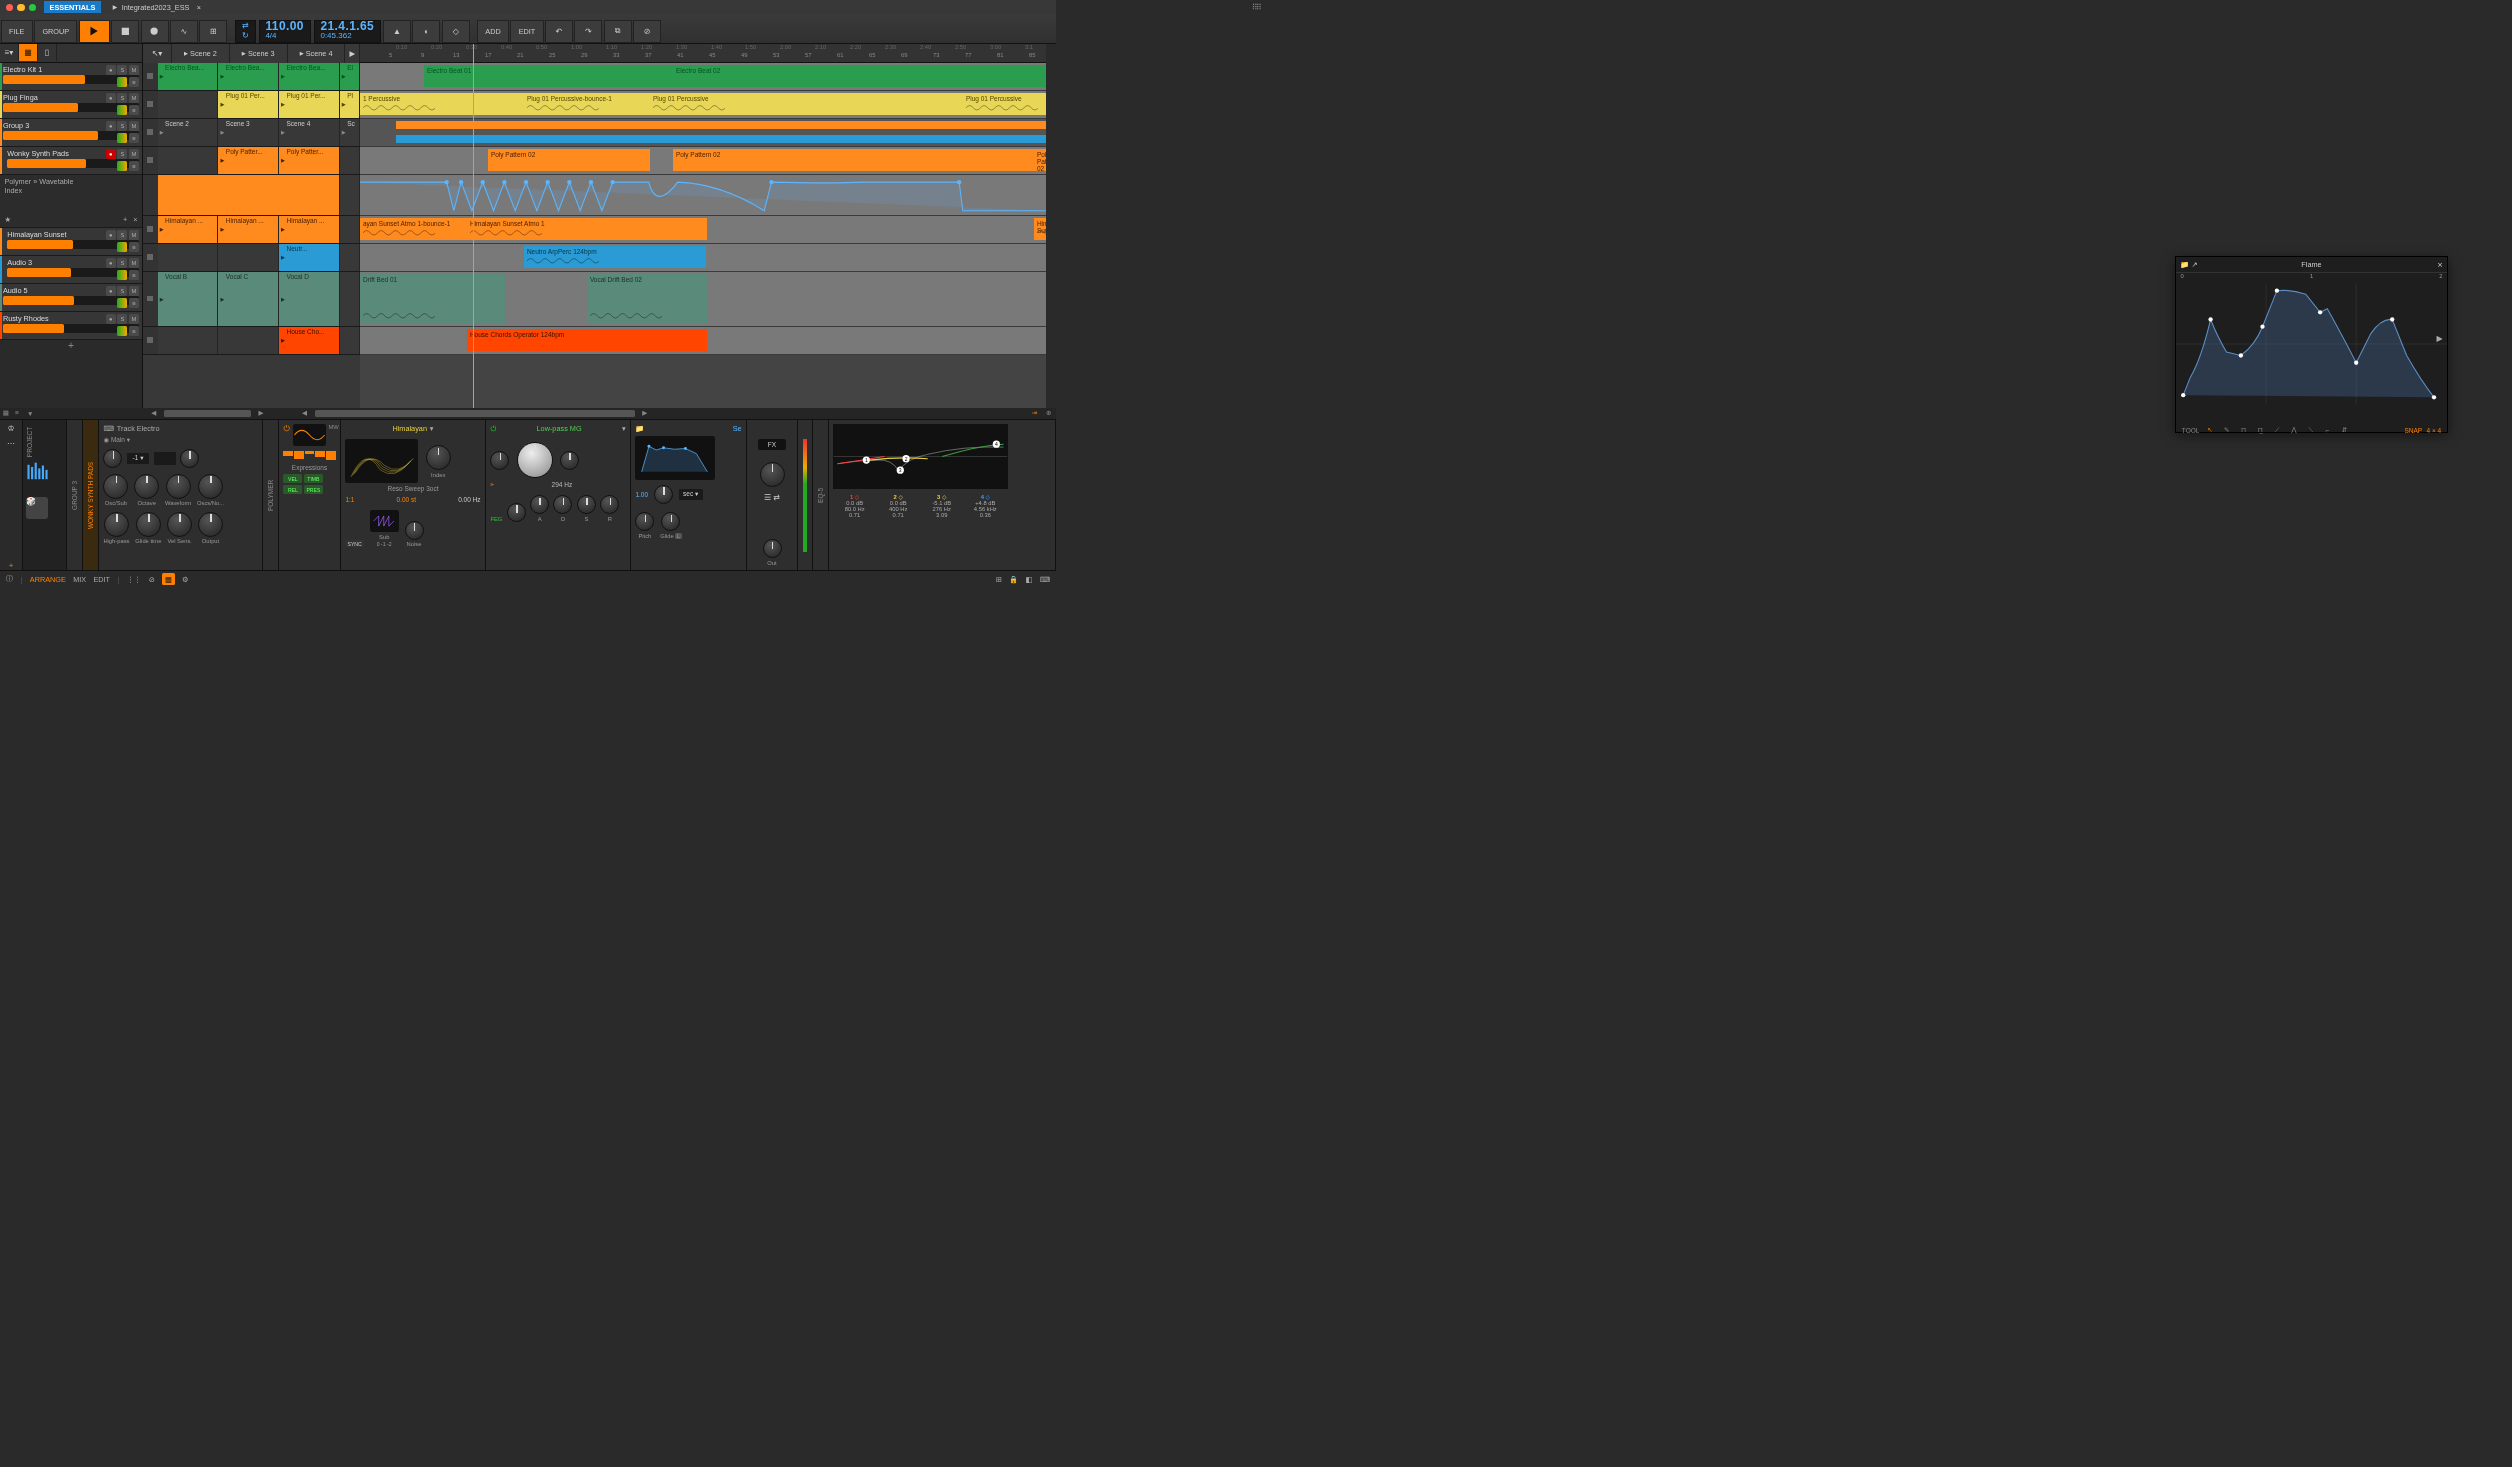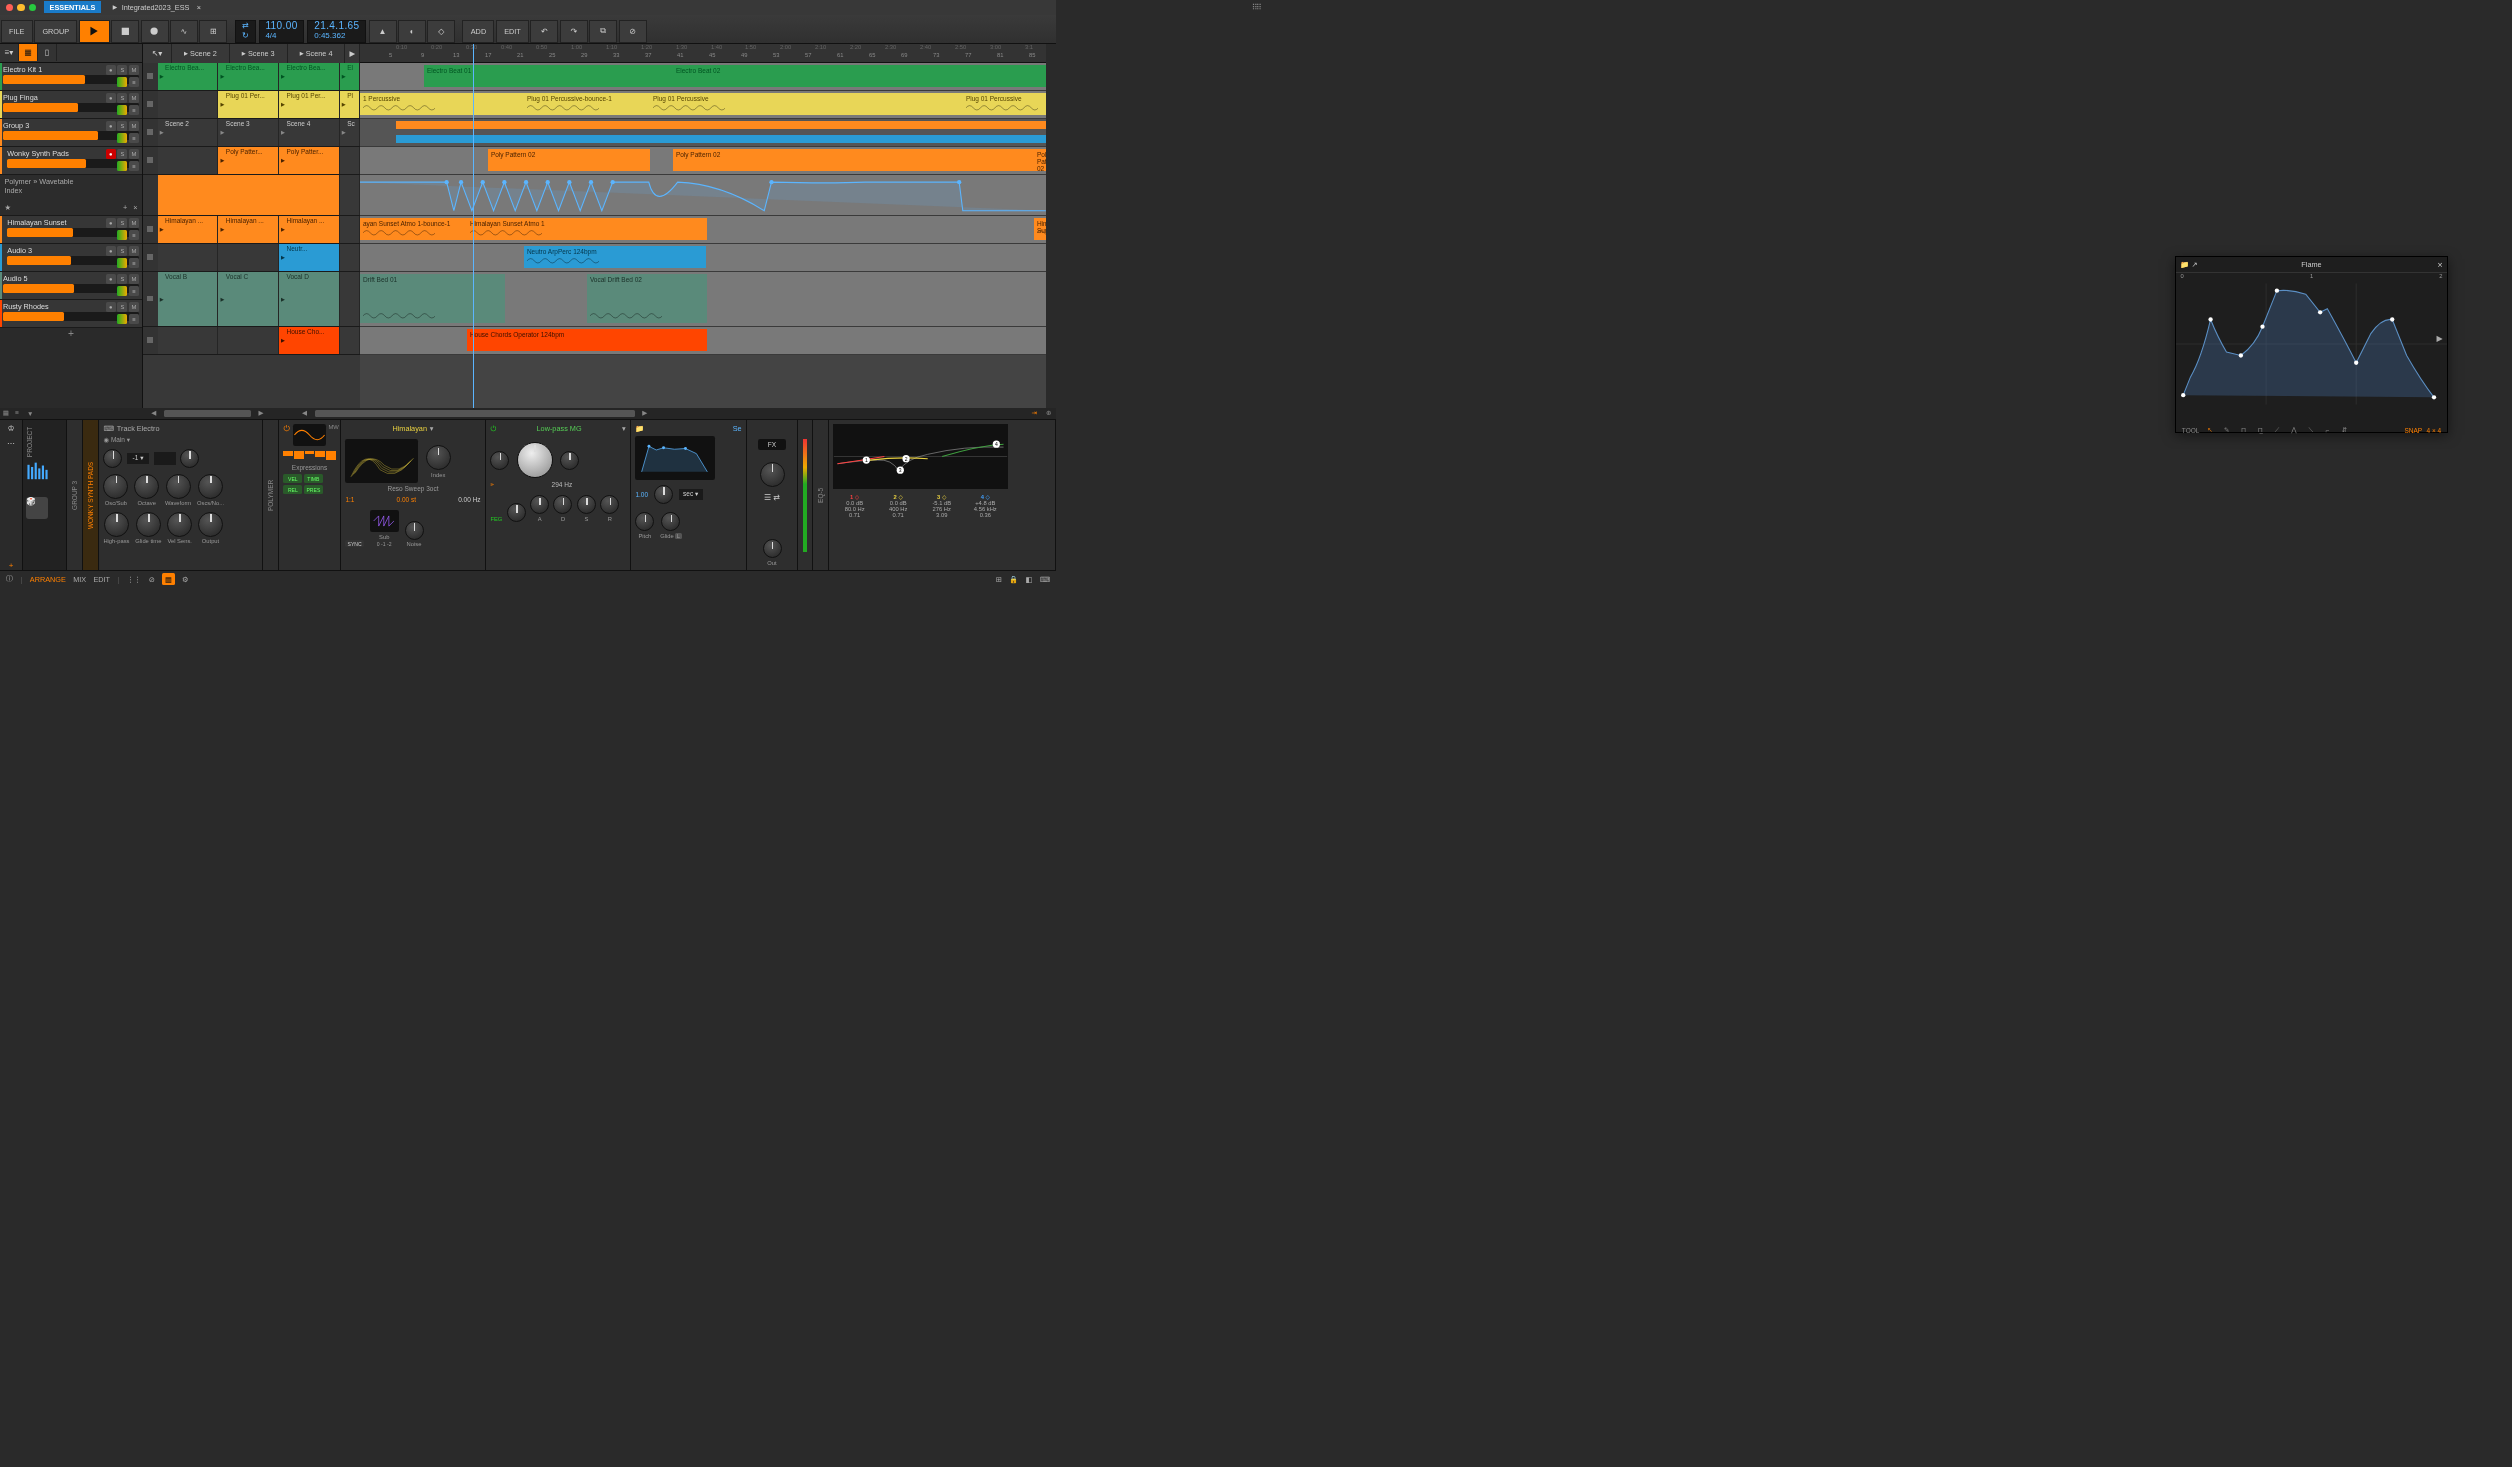--- a/index.html
+++ b/index.html
@@ -17,39 +17,39 @@
 
 
 .toolbar { height: 29px; background: linear-gradient(#3a3a3a,#303030); display: flex; align-items: flex-end; border-bottom: 0.7px solid #111; }
 .tb-btn { height: 23px; min-width: 28px; display: flex; align-items: center; justify-content: center; border: 0.7px solid #222; background: #3c3c3c; margin: 0 0.7px; font-size: 7.3px; color: #ccc; }
 .tb-btn.txt { padding: 0 7.3px; }
 .tb-btn.play { background: #ff8000; color: #111; width: 31px; }
 .tb-btn.rec { color: #ccc; }
 .tb-sep { width: 5.8px; }
 .transport-disp { height: 23px; background: #1a1a1a; border: 0.7px solid #111; display: flex; align-items: center; padding: 0 5.8px; margin: 0 1.5px; }
 .disp-col { display: flex; flex-direction: column; line-height: 10.2px; }
-.disp-big { color: #5bb5ff; font-size: 10px; letter-spacing: 0.4px; }
+.disp-big { color: #5bb5ff; font-size: 12px; letter-spacing: 0.4px; font-weight: bold; }
 .disp-small { color: #5bb5ff; font-size: 8px; }
 
 
 .main { display: flex; height: 364px; }
 .tracks-col { width: 142px; background: #2a2a2a; display: flex; flex-direction: column; }
 .tracks-header { height: 19px; background: #333; display: flex; align-items: center; border-bottom: 0.7px solid #111; }
 .th-btn { width: 19px; height: 17.5px; display: flex; align-items: center; justify-content: center; border-right: 0.7px solid #222; }
 .th-btn.sel { background: #ff8000; color: #111; }
 .track-row { height: 28px; border-bottom: 0.7px solid #1a1a1a; background: #363636; display: flex; flex-direction: column; position: relative; padding: 2.2px 2.9px; }
 .track-name { font-size: 7.3px; color: #ddd; display: flex; align-items: center; gap: 2.9px; }
 .track-ctrls { display: flex; gap: 1.5px; position: absolute; right: 2.9px; top: 2.2px; }
 .tc-btn { width: 10.2px; height: 10.2px; background: #4a4a4a; font-size: 5.8px; display: flex; align-items: center; justify-content: center; border-radius: 1.5px; color: #aaa; }
 .tc-btn.arm { background: #c00; color: #fff; }
 .track-fader { height: 8.7px; background: #1a1a1a; margin-top: 1.5px; border-radius: 1.5px; position: relative; }
 .track-fader-fill { height: 100%; background: #ff8000; border-radius: 1.5px; }
 .track-color { width: 2.2px; position: absolute; left: -0.7px; top: 0; bottom: 0; }
 .addtrack { height: 11.6px; text-align: center; color: #888; font-size: 10.2px; }
-.polymer-lane { height: 41px; background: #2c2c2c; border-bottom: 0.7px solid #1a1a1a; padding: 2.9px 4.4px; font-size: 7.3px; color: #aaa; position: relative; }
+.polymer-lane { height: 53px; background: #2c2c2c; border-bottom: 0.7px solid #1a1a1a; padding: 2.9px 4.4px; font-size: 7.3px; color: #aaa; position: relative; }
 
 
 .launcher-col { width: 218px; background: #383838; display: flex; flex-direction: column; border-left: 0.7px solid #111; }
 .launcher-header { height: 19px; display: flex; }
 .lh-tool { width: 29px; display: flex; align-items: center; justify-content: center; border-right: 0.7px solid #222; }
 .lh-scene { flex: 1; display: flex; align-items: center; justify-content: center; font-size: 7.3px; border-right: 0.7px solid #222; gap: 2.2px; }
 .launcher-row { height: 28px; display: flex; border-bottom: 0.7px solid #1a1a1a; }
 .l-stop { width: 14.5px; background: #333; display: flex; align-items: center; justify-content: center; }
 .l-stop .sq { width: 5.8px; height: 5.8px; background: #666; }
 .l-cell { flex: 1; border-right: 0.7px solid #252525; display: flex; align-items: flex-start; padding: 1.5px 2.2px; font-size: 6.5px; overflow: hidden; gap: 1.5px; position: relative; }

